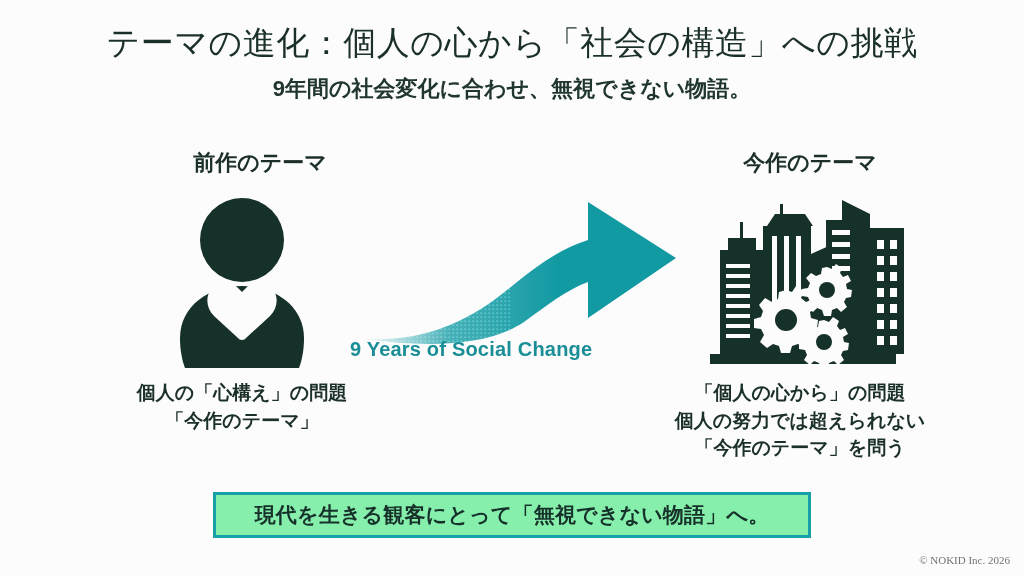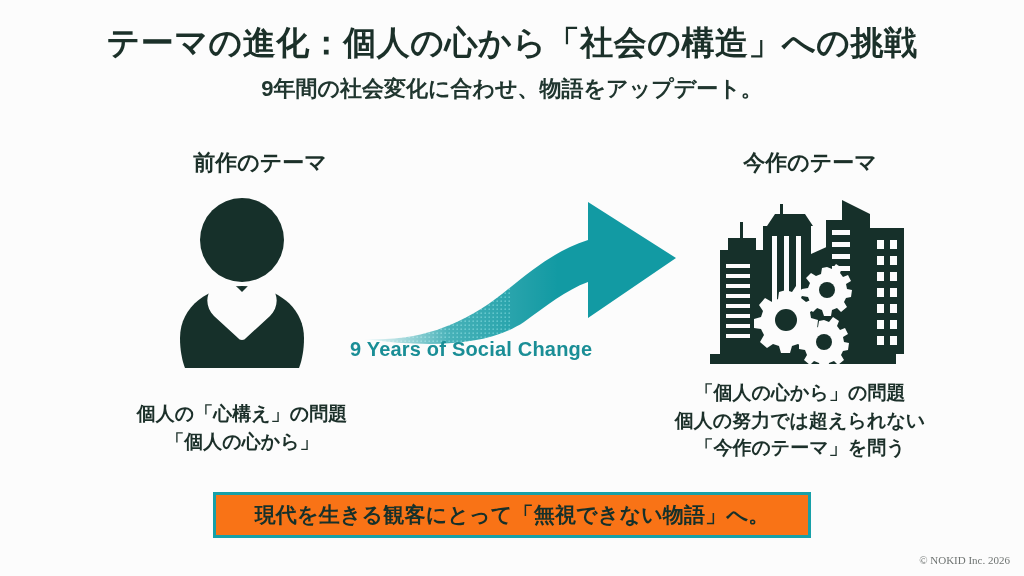--- a/index.html
+++ b/index.html
@@ -23,21 +23,21 @@
   }
 
   
   .title {
     position: absolute;
     left: 0;
     top: 24px;
     width: 1024px;
     text-align: center;
     font-size: 33px;
-    font-weight: bold;
+    font-weight: normal;
     letter-spacing: 0.5px;
     color: #1b3029;
     line-height: 1.15;
     white-space: nowrap;
   }
   .subtitle {
     position: absolute;
     left: 0;
     top: 76px;
     width: 1024px;
@@ -91,33 +91,33 @@
 
   
   .caption {
     position: absolute;
     text-align: center;
     font-size: 19px;
     font-weight: bold;
     color: #1c302a;
     line-height: 1.45;
   }
-  #caption-before { left: 92px; top: 400px; width: 300px; }
+  #caption-before { left: 92px; top: 379px; width: 300px; }
   #caption-after  { left: 640px; top: 379px; width: 320px; }
   .caption-line { display: block; white-space: nowrap; }
 
   
   #banner {
     position: absolute;
     left: 213px;
     top: 492px;
     width: 598px;
     height: 46px;
     border: 3px solid #17a0a8;
-    background: #f97316;
+    background: #86efac;
     box-sizing: border-box;
     display: flex;
     align-items: center;
     justify-content: center;
   }
   #banner-text {
     font-size: 21px;
     font-weight: bold;
     color: #16302a;
     white-space: nowrap;
@@ -134,21 +134,21 @@
     white-space: nowrap;
     font-family: Liberation Serif, serif;
   }
 </style>
 </head>
 <body>
 
 <div id="slide">
 
   <div class="title">テーマの進化：個人の心から「社会の構造」への挑戦</div>
-  <div class="subtitle">9年間の社会変化に合わせ、物語をアップデート。</div>
+  <div class="subtitle">9年間の社会変化に合わせ、無視できない物語。</div>
 
   <div class="col-heading" id="heading-before">前作のテーマ</div>
 
   <div class="col-heading" id="heading-after">今作のテーマ</div>
 
   <div class="icon-wrap" id="person-icon-wrap">
     <svg viewBox="0 0 180 180" width="180" height="180" aria-hidden="true">
       <g fill="#16302a">
         <circle cx="90" cy="50" r="42"></circle>
         <path d="M90 96c-33 0-62 20-62 52 0 12 2 22 5 30h114c3-8 5-18 5-30 0-32-29-52-62-52z"></path>
@@ -264,21 +264,21 @@
       <g fill="#16302a">
         <circle cx="94" cy="128" r="11"></circle>
         <circle cx="135" cy="98" r="8"></circle>
         <circle cx="132" cy="150" r="8"></circle>
       </g>
     </svg>
   </div>
 
   <div class="caption" id="caption-before">
     <span class="caption-line">個人の「心構え」の問題</span>
-    <span class="caption-line">「個人の心から」</span>
+    <span class="caption-line">「今作のテーマ」</span>
   </div>
 
   <div class="caption" id="caption-after">
     <span class="caption-line">「個人の心から」の問題</span>
     <span class="caption-line">個人の努力では超えられない</span>
     <span class="caption-line">「今作のテーマ」を問う</span>
   </div>
 
   <div id="banner">
     <span id="banner-text">現代を生きる観客にとって「無視できない物語」へ。</span>

